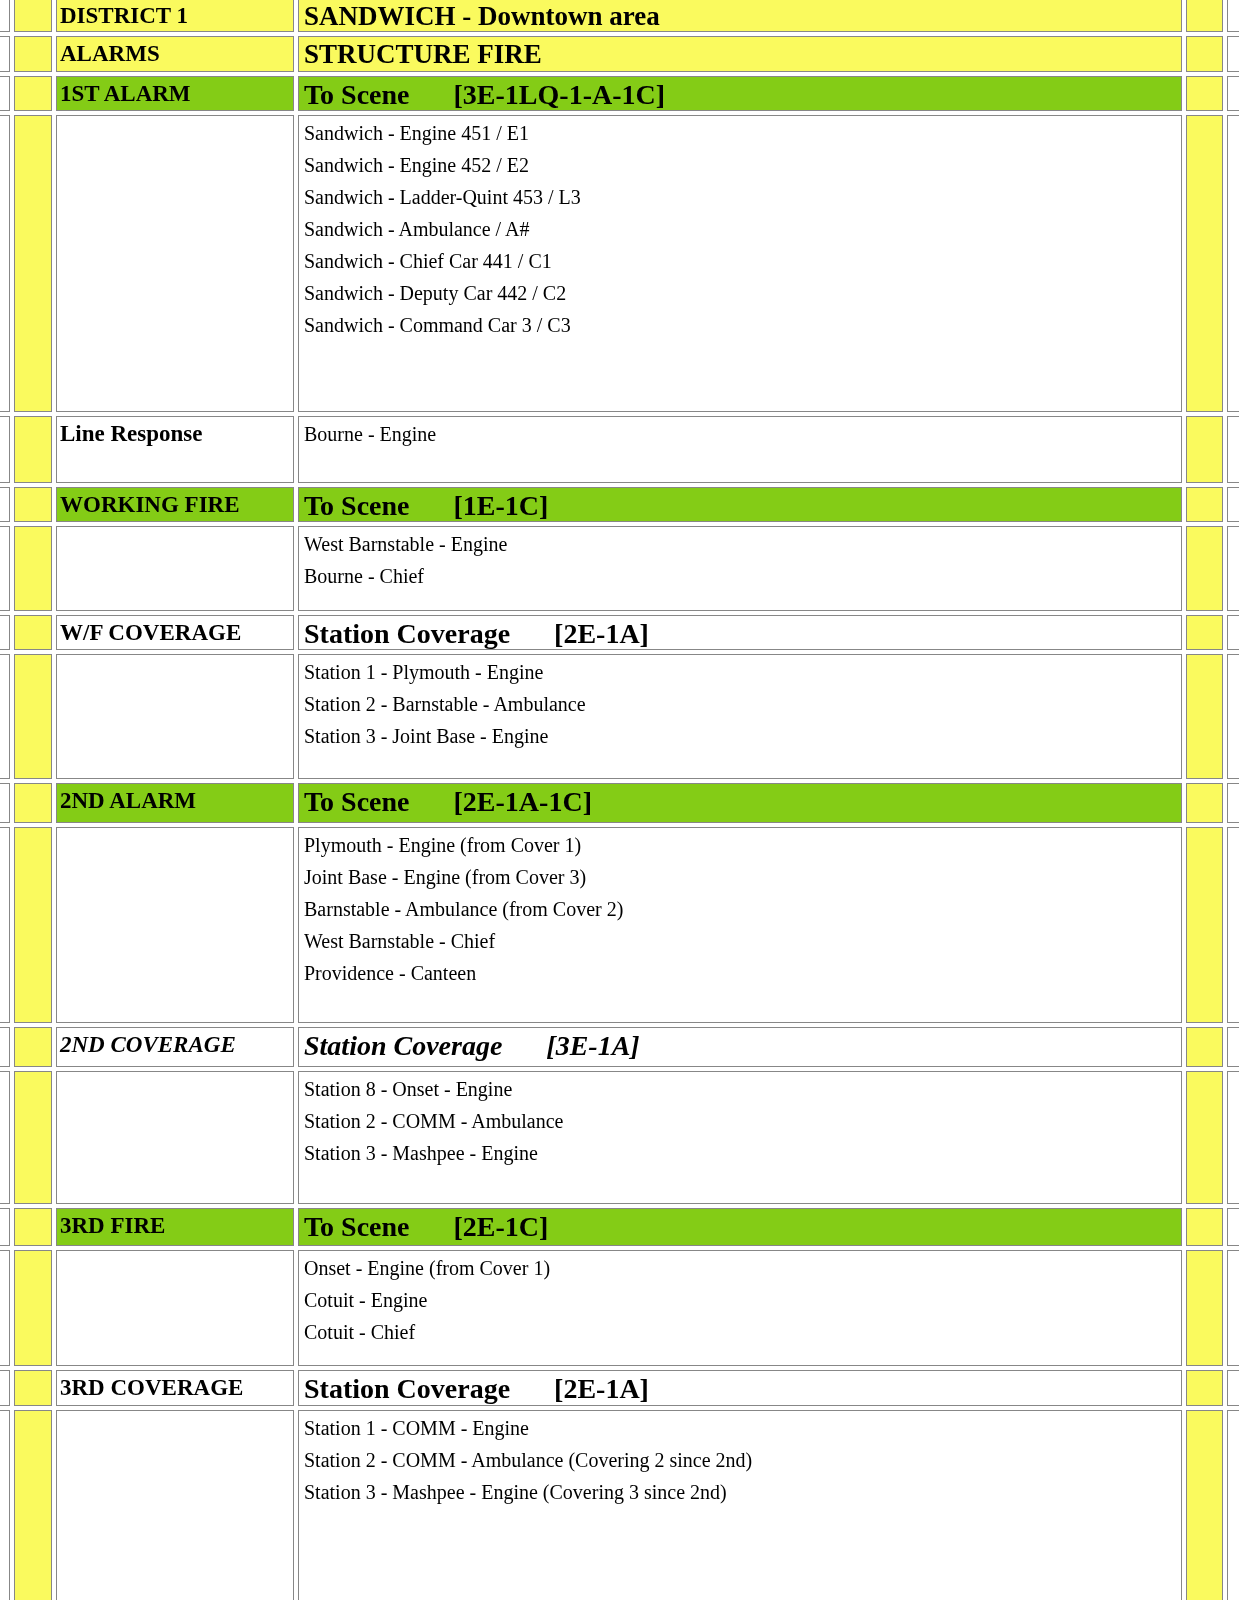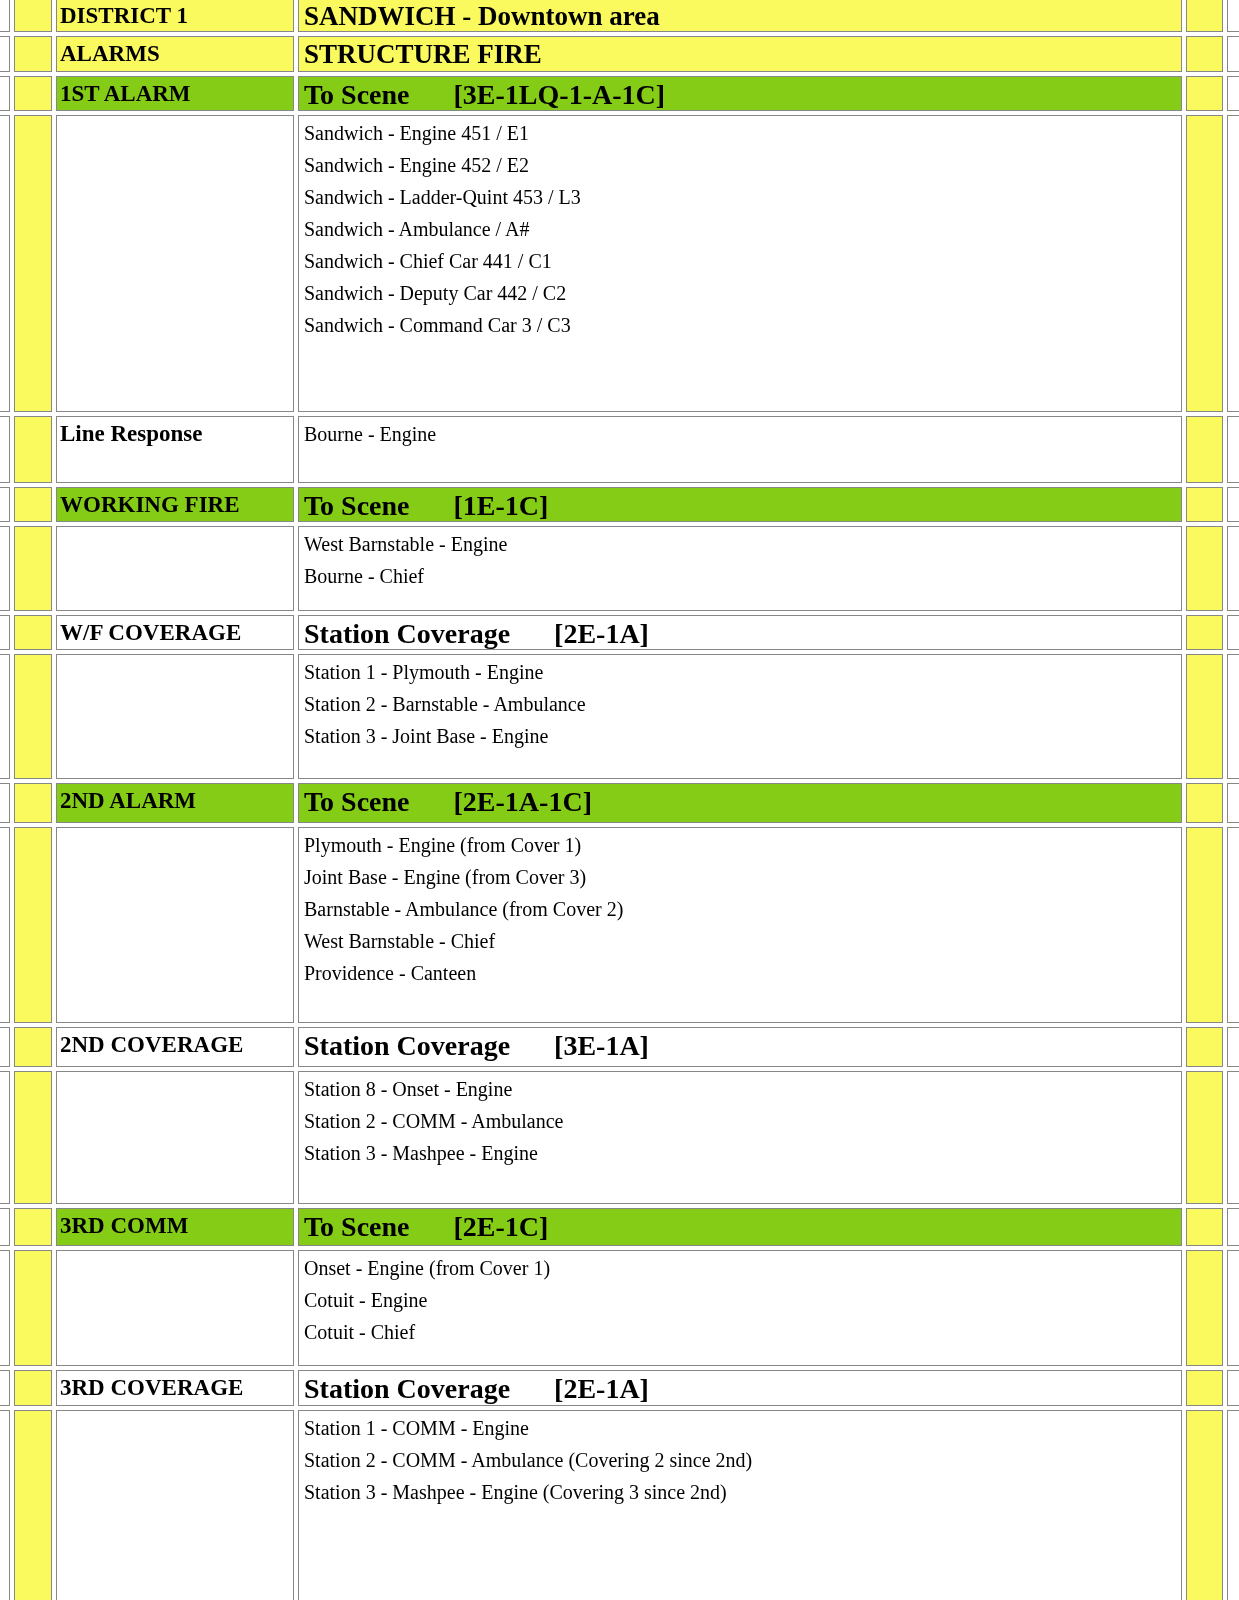--- a/index.html
+++ b/index.html
@@ -39,21 +39,21 @@
   tr.r1  > td { height: 36px; }
   tr.r2  > td { height: 34px; }
   tr.r3  > td { height: 297px; }
   tr.r4  > td { height: 67px; }
   tr.r5  > td { height: 34px; }
   tr.r6  > td { height: 85px; }
   tr.r7  > td { height: 34px; }
   tr.r8  > td { height: 125px; }
   tr.r9  > td { height: 40px; }
   tr.r10 > td { height: 196px; }
-  tr.r11 > td { height: 40px; }
+  tr.r11 > td { height: 40px; font-style: italic; }
   tr.r12 > td { height: 133px; }
   tr.r13 > td { height: 38px; }
   tr.r14 > td { height: 116px; }
   tr.r15 > td { height: 36px; }
   tr.r16 > td { height: 230px; }
 
   
   td.rail   { background: #fafa5e; }
   td.ylw    { background: #fafa5e; }
   td.orng   { background: #84cc16; }
@@ -268,21 +268,21 @@
       <div class="line">Station 2 - COMM - Ambulance</div>
       <div class="line">Station 3 - Mashpee - Engine</div>
     </td>
     <td class="rail"></td>
     <td></td>
   </tr>
 
   <tr class="r13">
     <td></td>
     <td class="rail"></td>
-    <td class="label orng">3RD COMM</td>
+    <td class="label orng">3RD FIRE</td>
     <td class="content orng">
       <span class="chead">
         <span>To Scene</span><span class="code">[2E-1C]</span>
       </span>
     </td>
     <td class="rail"></td>
     <td></td>
   </tr>
 
   <tr class="r14">

